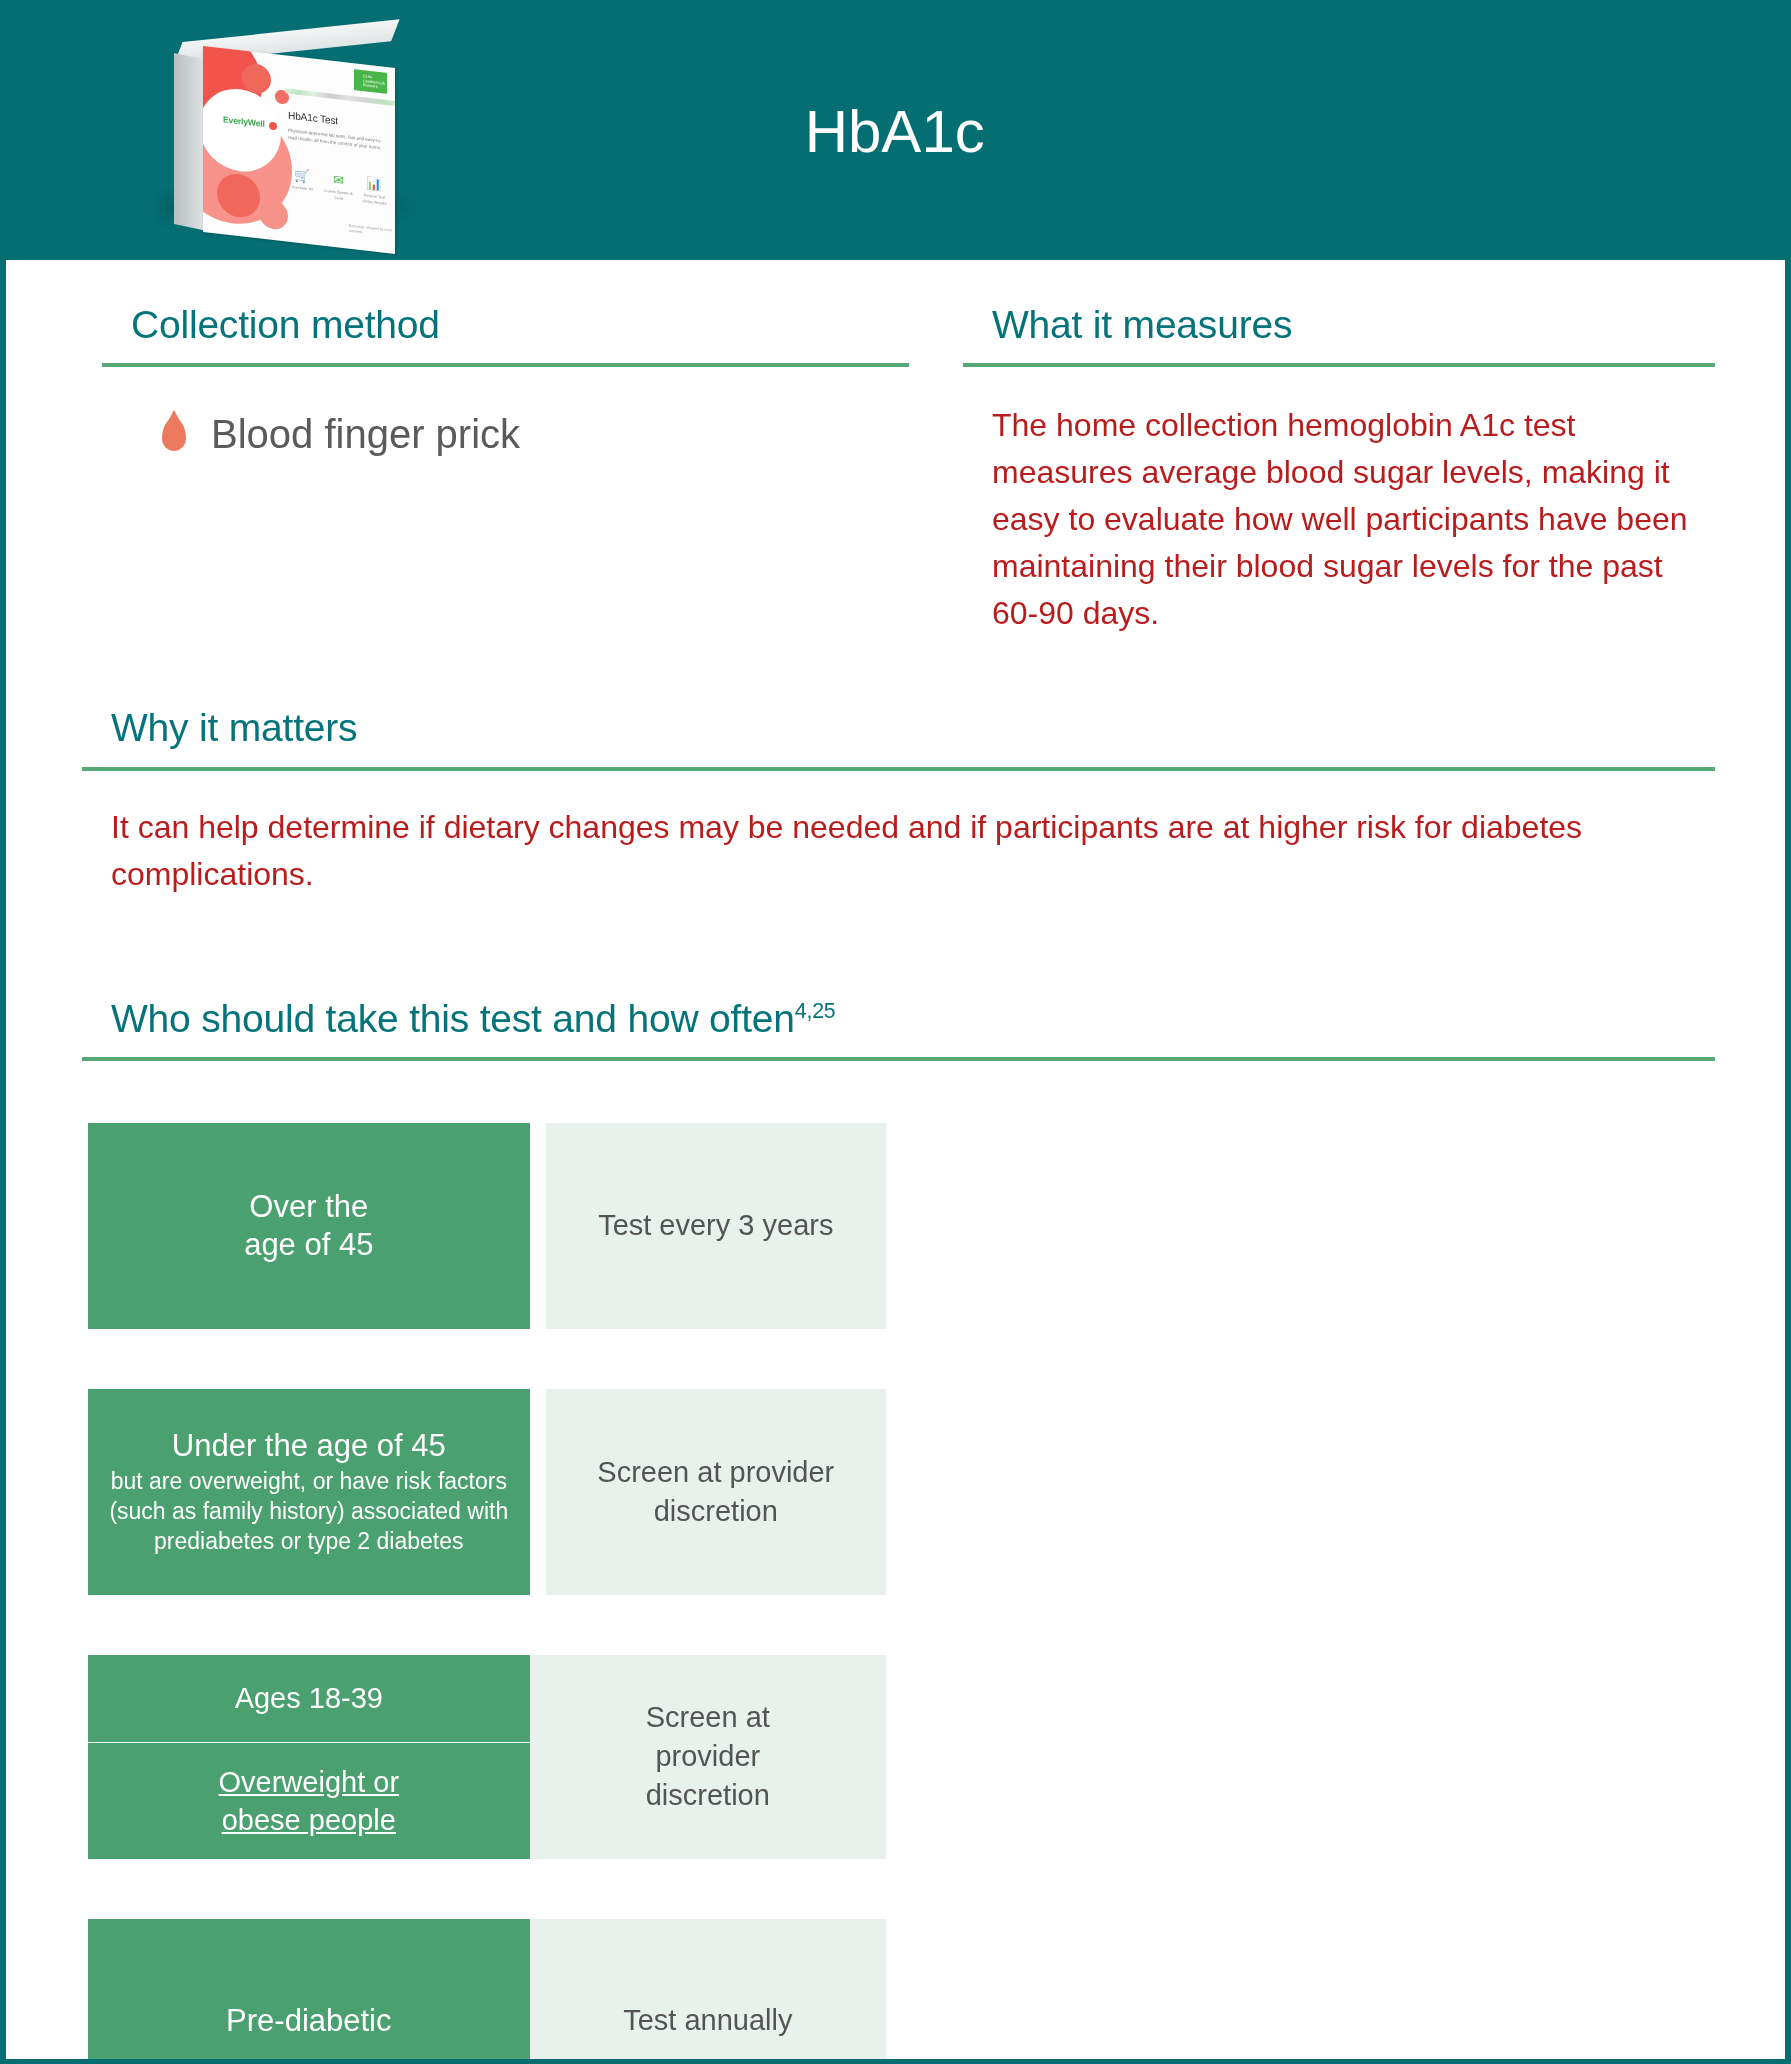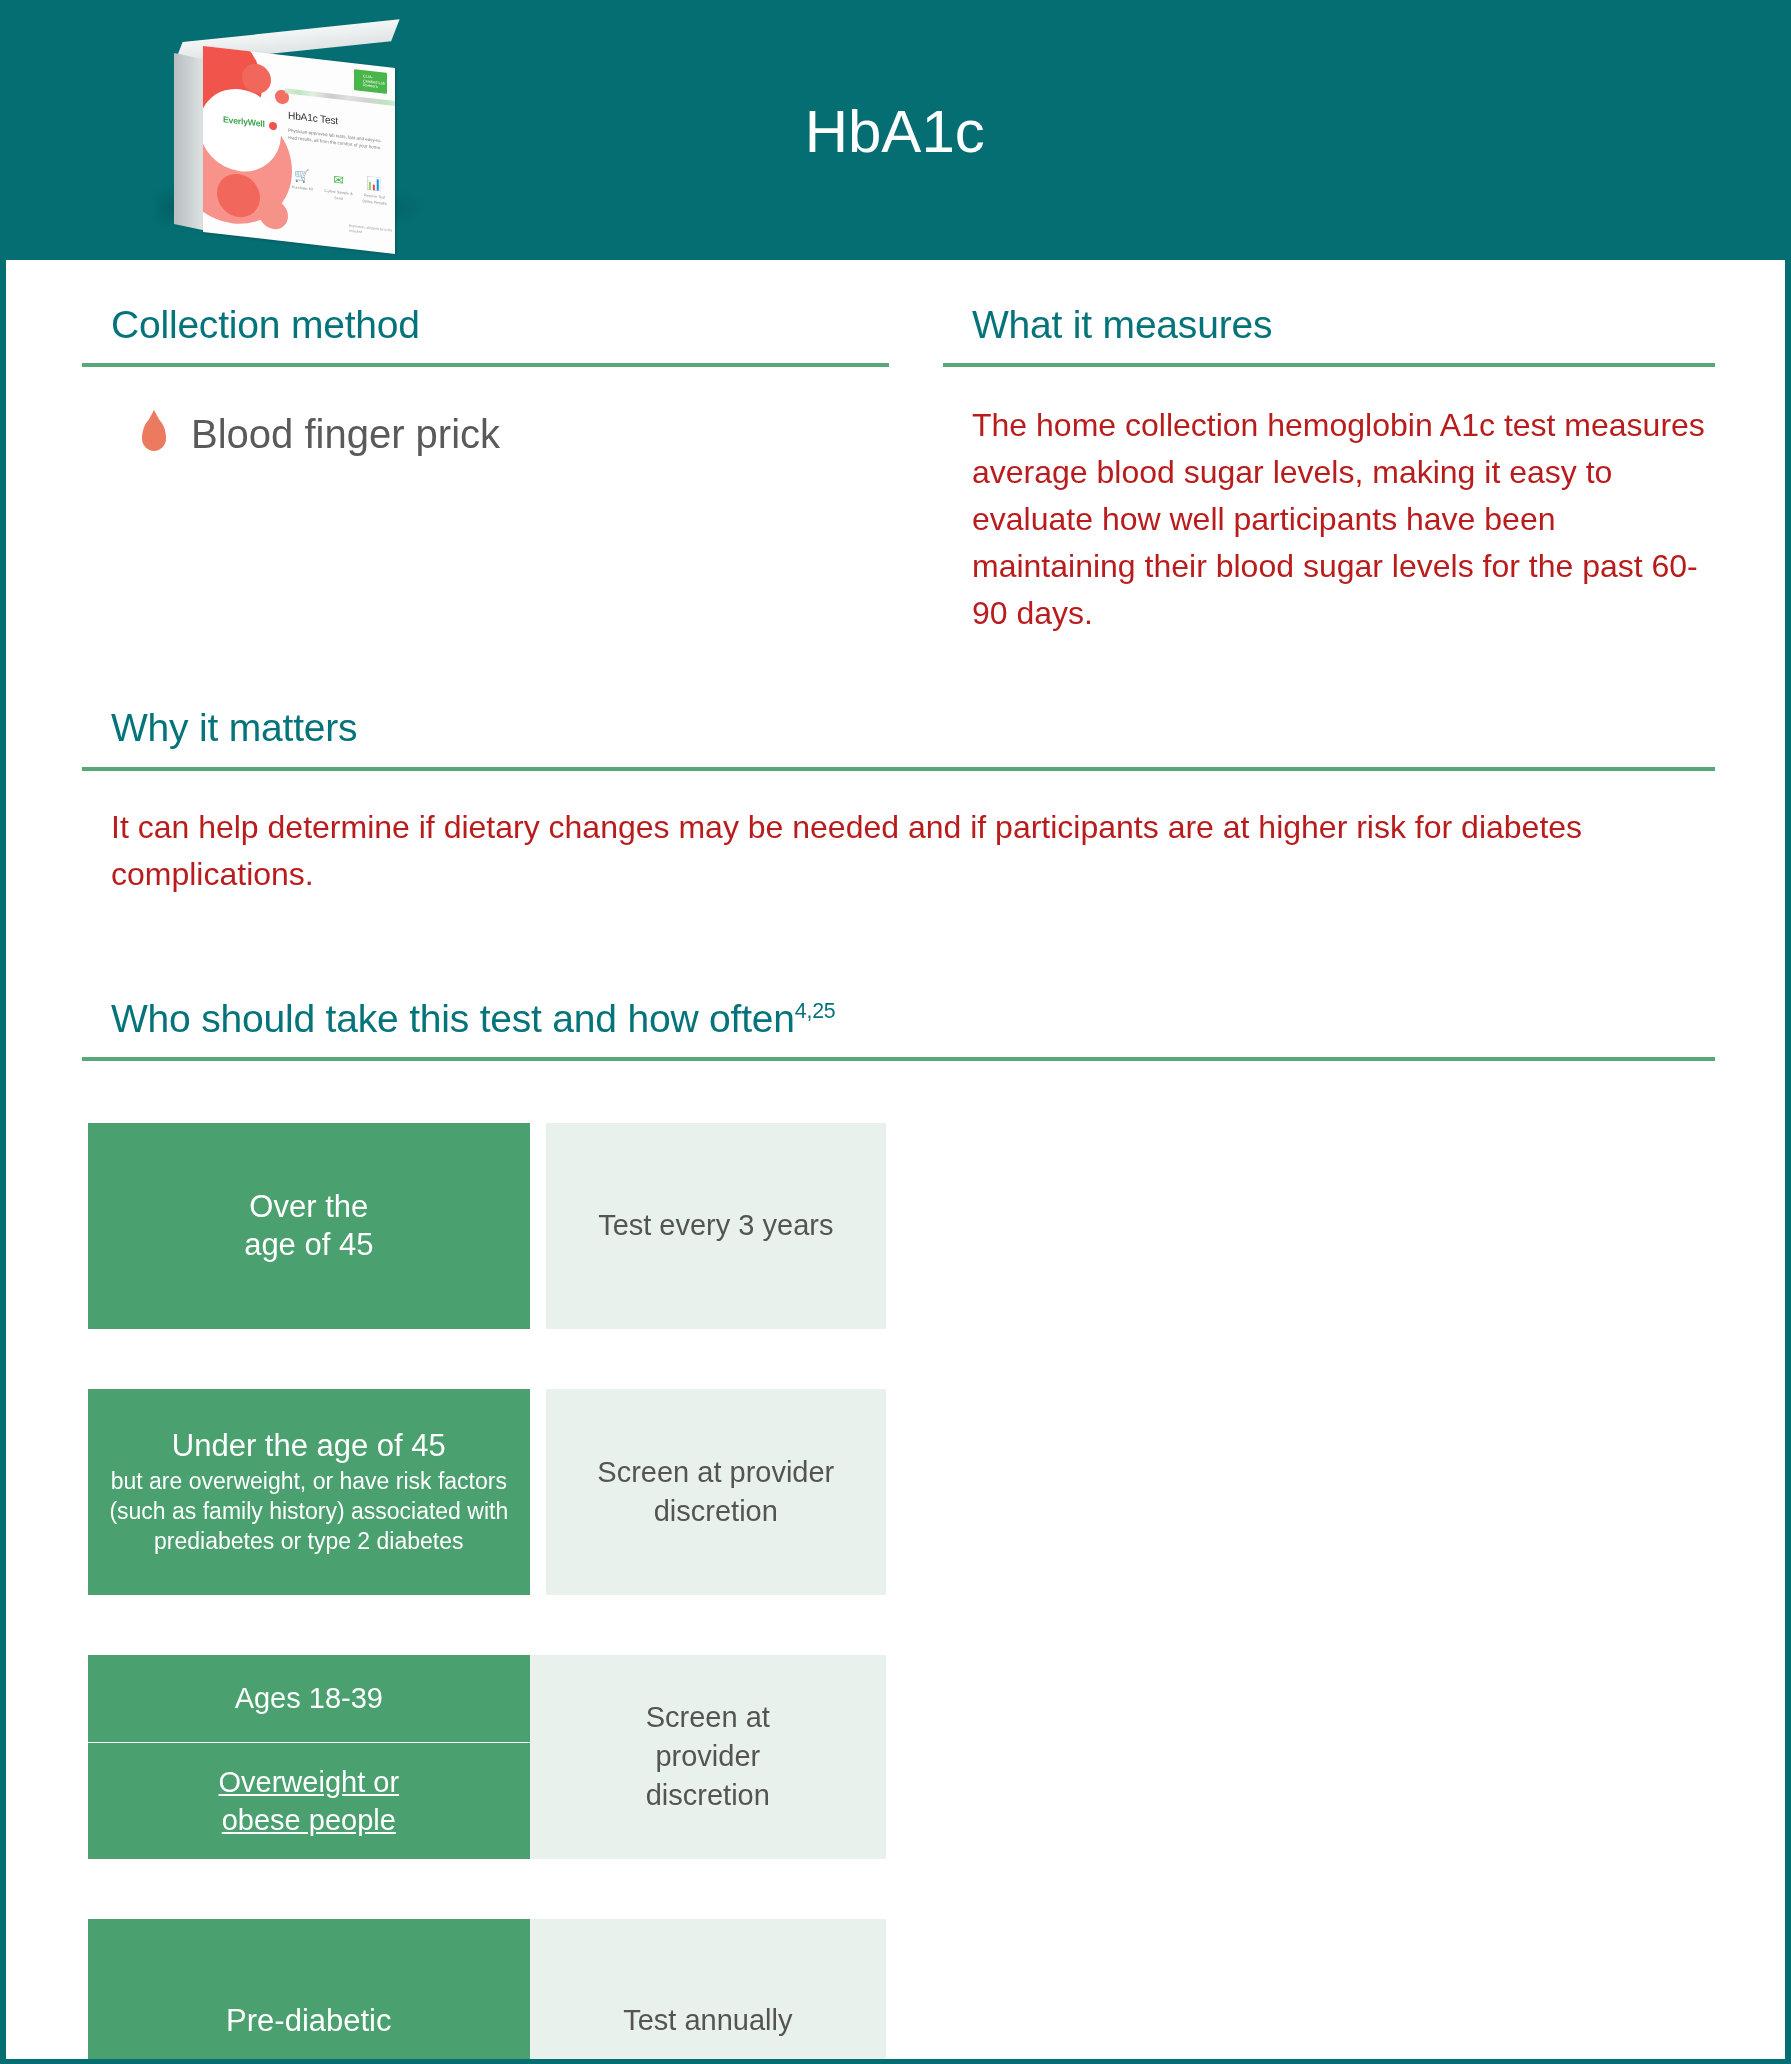--- a/index.html
+++ b/index.html
@@ -125,21 +125,21 @@
     position: absolute; left: 146px; top: 161px; z-index: 6;
     font-size: 3.5px; color: #9a9a9a; line-height: 1.4;
   }
   .kit-strip {
     position: absolute; left: 82px; top: 33px; width: 115px; height: 4.9px;
     z-index: 6;
     background: linear-gradient(90deg,#cfead0 0%,#a9dcae 12%,#d8ecd9 24%,#bcbcbc 40%,#d7d7d7 55%,#c6c6c6 70%,#a9dcae 88%,#d4ecd5 100%);
     opacity: .75;
   }
 
-  .row2 { display: flex; padding: 0 70px 0 76px; margin-top: 43px; }
+  .row2 { display: flex; padding: 0 70px 0 96px; margin-top: 43px; }
   .col-left  { width: 807px; flex: 0 0 807px; }
   .col-gap   { width: 54px; flex: 0 0 54px; }
   .col-right { flex: 1; }
 
   h2.sec {
     color: #04737A;
     font-size: 39px;
     font-weight: 400;
     letter-spacing: -0.2px;
     padding-left: 29px;

